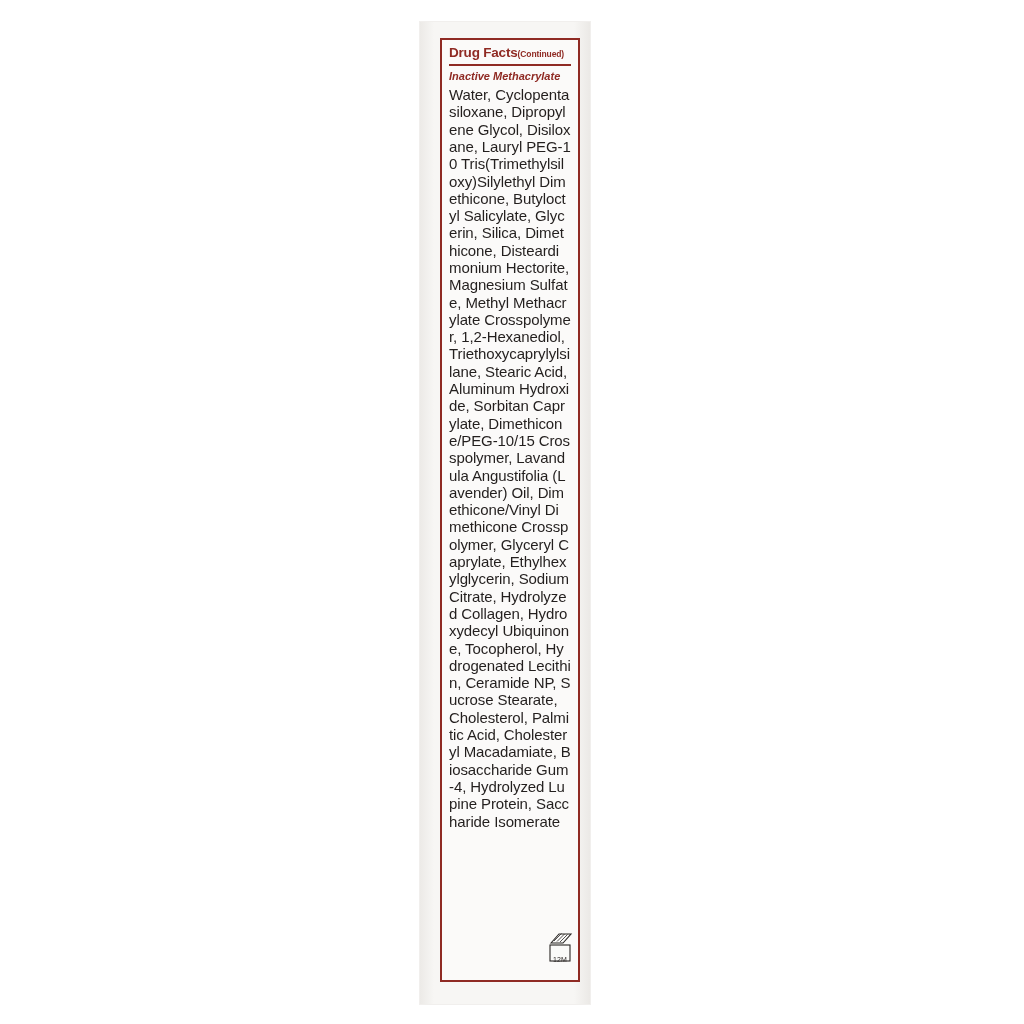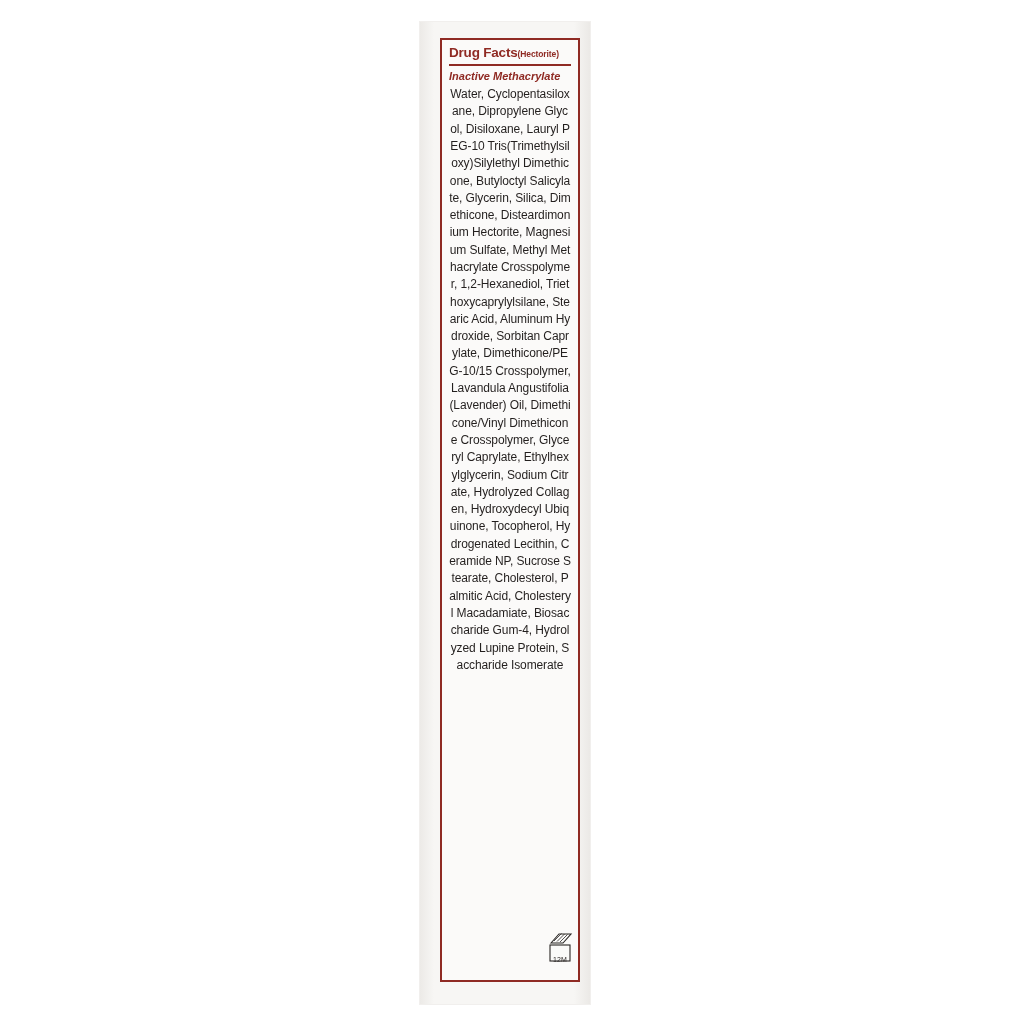--- a/index.html
+++ b/index.html
@@ -85,23 +85,23 @@
     color: #8f2a23;
     font-style: italic;
     font-weight: bold;
     font-size: 11px;
     line-height: 1.2;
     margin-bottom: 3px;
   }
 
   .ingredients {
     color: #231f1e;
-    font-size: 12px;
+    font-size: 15px;
     line-height: 17.3px;
-    text-align: center;
+    text-align: left;
     word-break: break-all;
     hyphens: none;
     letter-spacing: -0.1px;
   }
 
   
   .panel-shade {
     position: absolute;
     left: 446px;
     top: 660px;
@@ -137,21 +137,21 @@
 
 <div class="page">
 
   <div class="carton"></div>
 
   <div class="panel-shade"></div>
 
   <div class="facts-box">
 
     <div class="facts-title">
-      <span>Drug Facts</span><span class="continued">(Hectorite)</span>
+      <span>Drug Facts</span><span class="continued">(Continued)</span>
     </div>
 
     <div class="rule"></div>
 
     <div class="section-heading">Inactive Methacrylate</div>
 
     <div class="ingredients">Water, Cyclopentasiloxane, Dipropylene Glycol, Disiloxane, Lauryl PEG-10 Tris(Trimethylsiloxy)Silylethyl Dimethicone, Butyloctyl Salicylate, Glycerin, Silica, Dimethicone, Disteardimonium Hectorite, Magnesium Sulfate, Methyl Methacrylate Crosspolymer, 1,2-Hexanediol, Triethoxycaprylylsilane, Stearic Acid, Aluminum Hydroxide, Sorbitan Caprylate, Dimethicone/PEG-10/15 Crosspolymer, Lavandula Angustifolia (Lavender) Oil, Dimethicone/Vinyl Dimethicone Crosspolymer, Glyceryl Caprylate, Ethylhexylglycerin, Sodium Citrate, Hydrolyzed Collagen, Hydroxydecyl Ubiquinone, Tocopherol, Hydrogenated Lecithin, Ceramide NP, Sucrose Stearate, Cholesterol, Palmitic Acid, Cholesteryl Macadamiate, Biosaccharide Gum-4, Hydrolyzed Lupine Protein, Saccharide Isomerate</div>
 
   </div>
 

